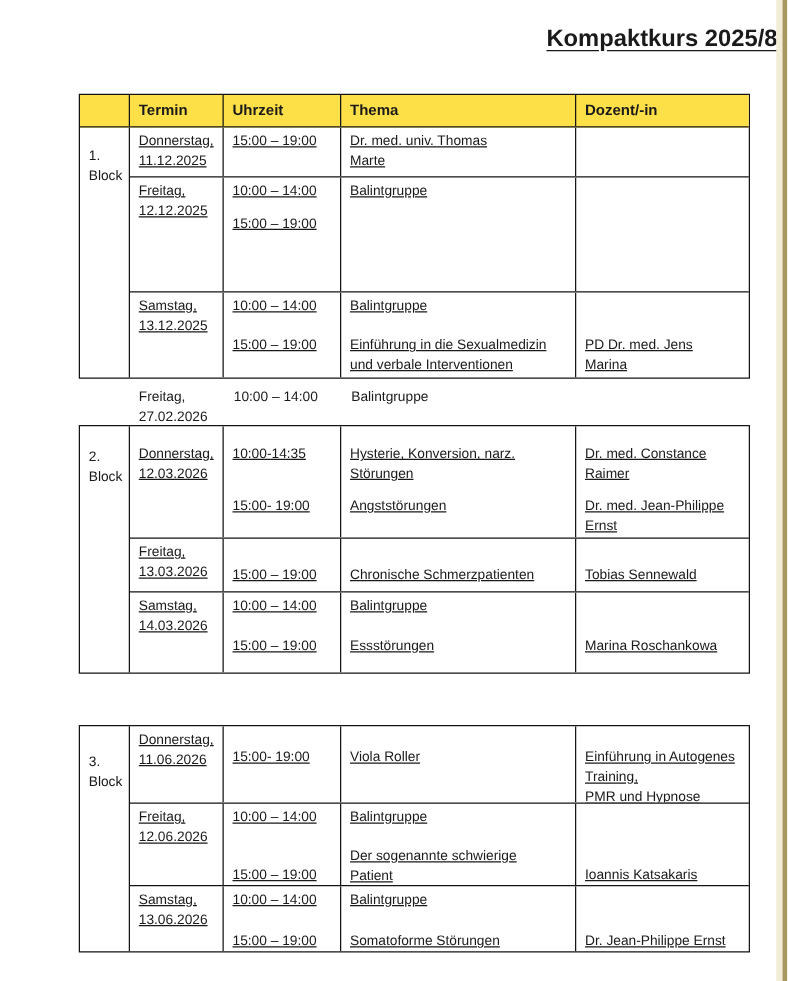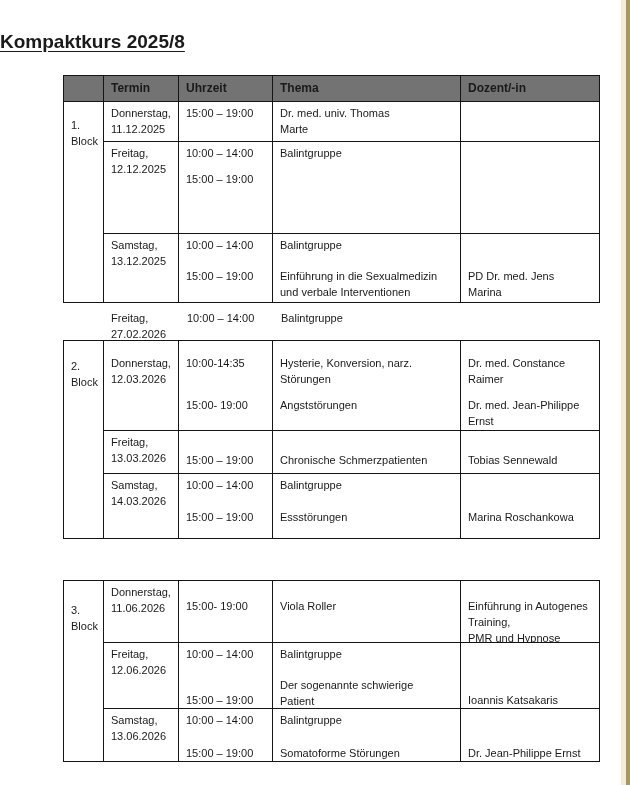--- a/index.html
+++ b/index.html
@@ -5,40 +5,40 @@
   html,body{margin:0;padding:0;background:#fff;}
   .page{
     position:relative;width:630px;height:785px;background:#ffffff;
     font-family:"Liberation Sans", sans-serif;color:#1a1a1a;
     font-size:11px;line-height:16px;overflow:hidden;
   }
   
   .edge-cream{position:absolute;top:0;bottom:0;left:621px;width:5px;background:#f3edd8;}
   .edge-dark{position:absolute;top:0;bottom:0;left:626px;width:4px;background:#a79861;}
 
-  .doc-title{position:absolute;top:30px;left:0;width:622px;text-align:left;
+  .doc-title{position:absolute;top:20px;left:0;width:622px;text-align:right;
     font-size:19px;font-weight:bold;line-height:24px;}
   .doc-title span{text-decoration:underline;text-underline-offset:3px;}
 
   .block{position:absolute;left:63px;width:537px;border:1px solid #151515;box-sizing:border-box;background:#fff;}
 
-  .hrow{display:flex;background:#737373;border-bottom:1px solid #151515;
+  .hrow{display:flex;background:#fde047;border-bottom:1px solid #151515;
     font-weight:bold;font-size:12px;height:26px;box-sizing:border-box;}
   .hc{padding:4px 0 0 7px;box-sizing:border-box;border-right:1px solid #151515;overflow:hidden;}
   .w-block{width:40px;}
   .w-termin{width:75px;}
   .w-uhrzeit{width:94px;}
   .w-thema{width:188px;}
   .w-dozent{flex:1;border-right:none;}
 
   .body{display:flex;}
   .labelcol{width:40px;border-right:1px solid #151515;box-sizing:border-box;
     padding-left:7px;white-space:pre-line;}
   .rows{flex:1;display:flex;flex-direction:column;}
-  .row{display:flex;border-bottom:1px solid #151515;box-sizing:border-box;overflow:hidden;}
+  .row{display:flex;border-bottom:1px solid #151515;box-sizing:border-box;overflow:hidden;text-decoration:underline;}
   .row:last-child{border-bottom:none;}
   .termin{width:75px;border-right:1px solid #151515;box-sizing:border-box;
     padding:3px 2px 0 7px;white-space:pre-line;}
   .entries{flex:1;position:relative;display:grid;grid-template-columns:94px 188px 1fr;align-content:start;}
   .entries::before{content:"";position:absolute;left:93px;top:0;bottom:0;width:1px;background:#151515;}
   .entries::after{content:"";position:absolute;left:281px;top:0;bottom:0;width:1px;background:#151515;}
   .cell{padding:3px 5px 0 7px;white-space:pre-line;box-sizing:border-box;overflow:hidden;}
 
   
   .g7{padding-bottom:7px;}  .g10{padding-bottom:10px;} .g12{padding-bottom:12px;}

